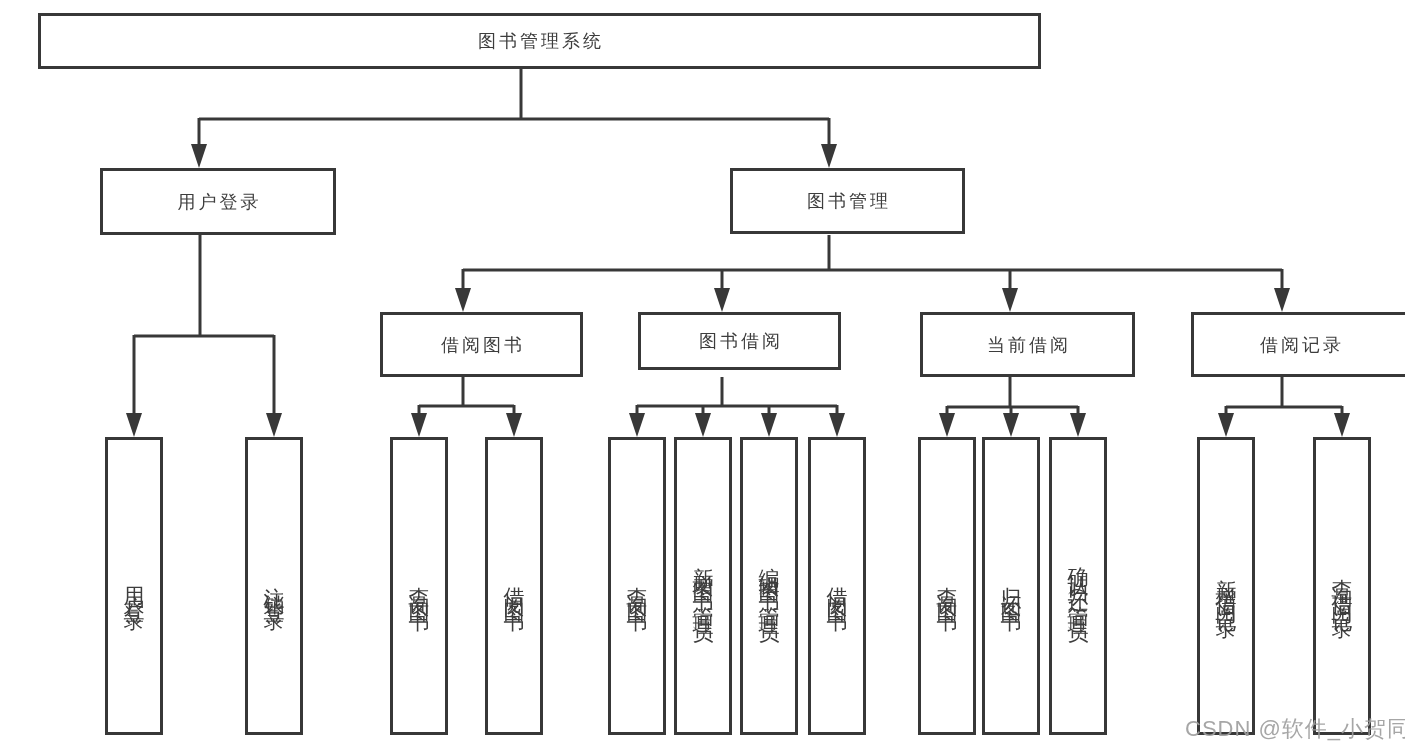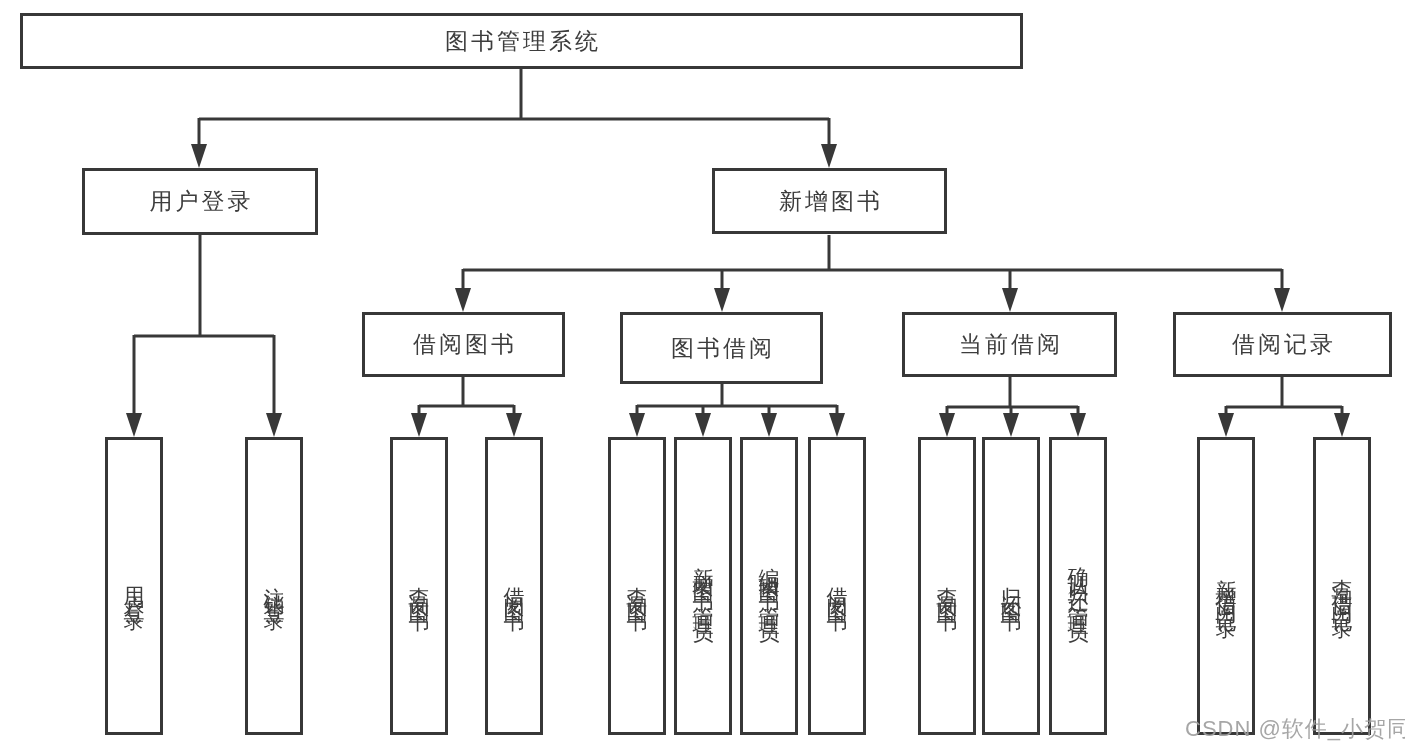--- a/index.html
+++ b/index.html
@@ -6,21 +6,21 @@
   .canvas{
     position:relative;width:1405px;height:747px;background:#ffffff;overflow:hidden;
     font-family:"Liberation Sans","DejaVu Sans",sans-serif;color:#3d3d3d;
   }
   .wires{position:absolute;left:0;top:0;z-index:0;}
   .box{
     position:absolute;box-sizing:border-box;border:3px solid #383838;background:#ffffff;z-index:1;
   }
   .hbox{
     display:flex;align-items:center;justify-content:center;
-    font-size:23px;letter-spacing:3px;text-indent:3px;white-space:nowrap;
+    font-size:18px;letter-spacing:3px;text-indent:3px;white-space:nowrap;margin-left:18px;
   }
   .vbox{
     writing-mode:vertical-rl;text-orientation:mixed;text-align:center;
     font-size:21px;letter-spacing:8px;line-height:52px;white-space:nowrap;
   }
   .watermark{
     position:absolute;left:1185px;top:714px;z-index:2;
     font-size:22px;letter-spacing:1px;color:rgba(158,158,158,0.92);white-space:nowrap;
   }
 </style>
@@ -91,24 +91,24 @@
       <polygon points="1003,413 1019,413 1011,437"></polygon>
       <polygon points="1070,413 1086,413 1078,437"></polygon>
       <polygon points="1218,413 1234,413 1226,437"></polygon>
       <polygon points="1334,413 1350,413 1342,437"></polygon>
     </g>
   </svg>
 
   <div class="box hbox" style="left:20px;top:13px;width:1003px;height:56px">图书管理系统</div>
 
   <div class="box hbox" style="left:82px;top:168px;width:236px;height:67px">用户登录</div>
-  <div class="box hbox" style="left:712px;top:168px;width:235px;height:66px">新增图书</div>
+  <div class="box hbox" style="left:712px;top:168px;width:235px;height:66px">图书管理</div>
 
   <div class="box hbox" style="left:362px;top:312px;width:203px;height:65px">借阅图书</div>
-  <div class="box hbox" style="left:620px;top:312px;width:203px;height:72px">图书借阅</div>
+  <div class="box hbox" style="left:620px;top:312px;width:203px;height:58px">图书借阅</div>
   <div class="box hbox" style="left:902px;top:312px;width:215px;height:65px">当前借阅</div>
   <div class="box hbox" style="left:1173px;top:312px;width:219px;height:65px">借阅记录</div>
 
   <div class="box vbox" style="left:105px;top:437px;width:58px;height:298px">用户登录</div>
   <div class="box vbox" style="left:245px;top:437px;width:58px;height:298px">注销登录</div>
 
   <div class="box vbox" style="left:390px;top:437px;width:58px;height:298px">查询图书</div>
   <div class="box vbox" style="left:485px;top:437px;width:58px;height:298px">借阅图书</div>
 
   <div class="box vbox" style="left:608px;top:437px;width:58px;height:298px">查询图书</div>

